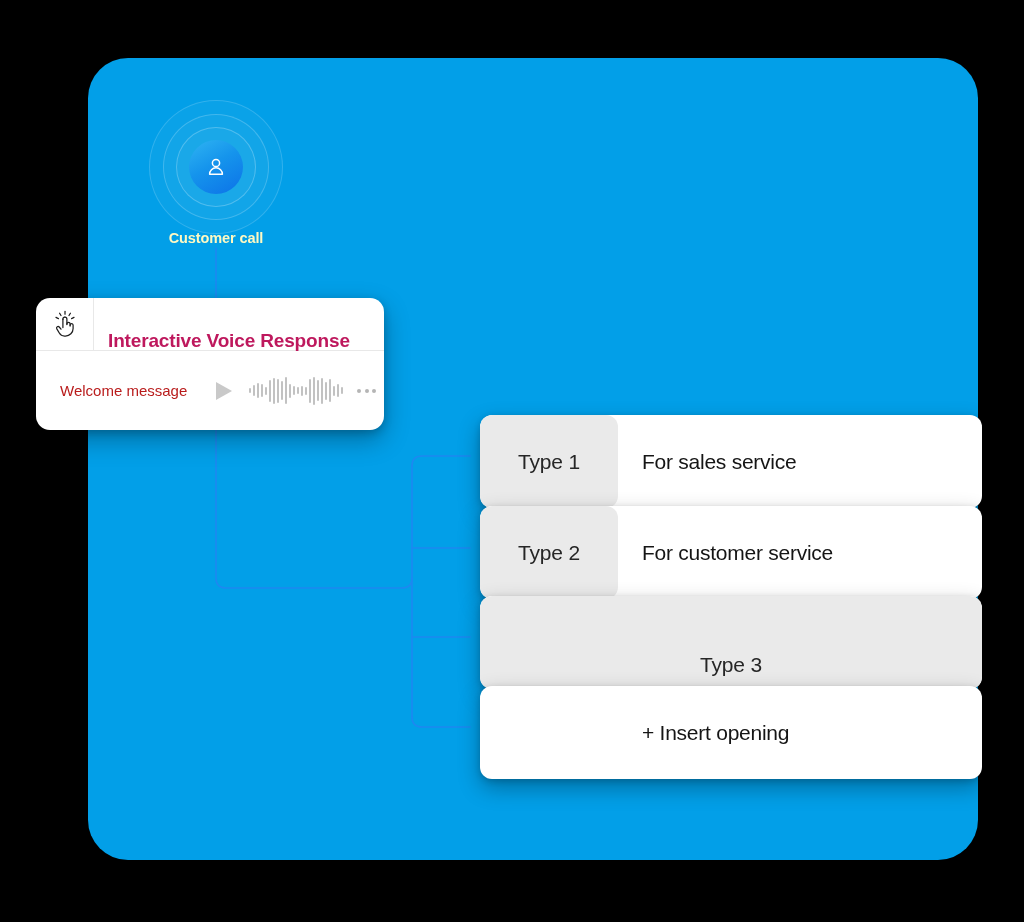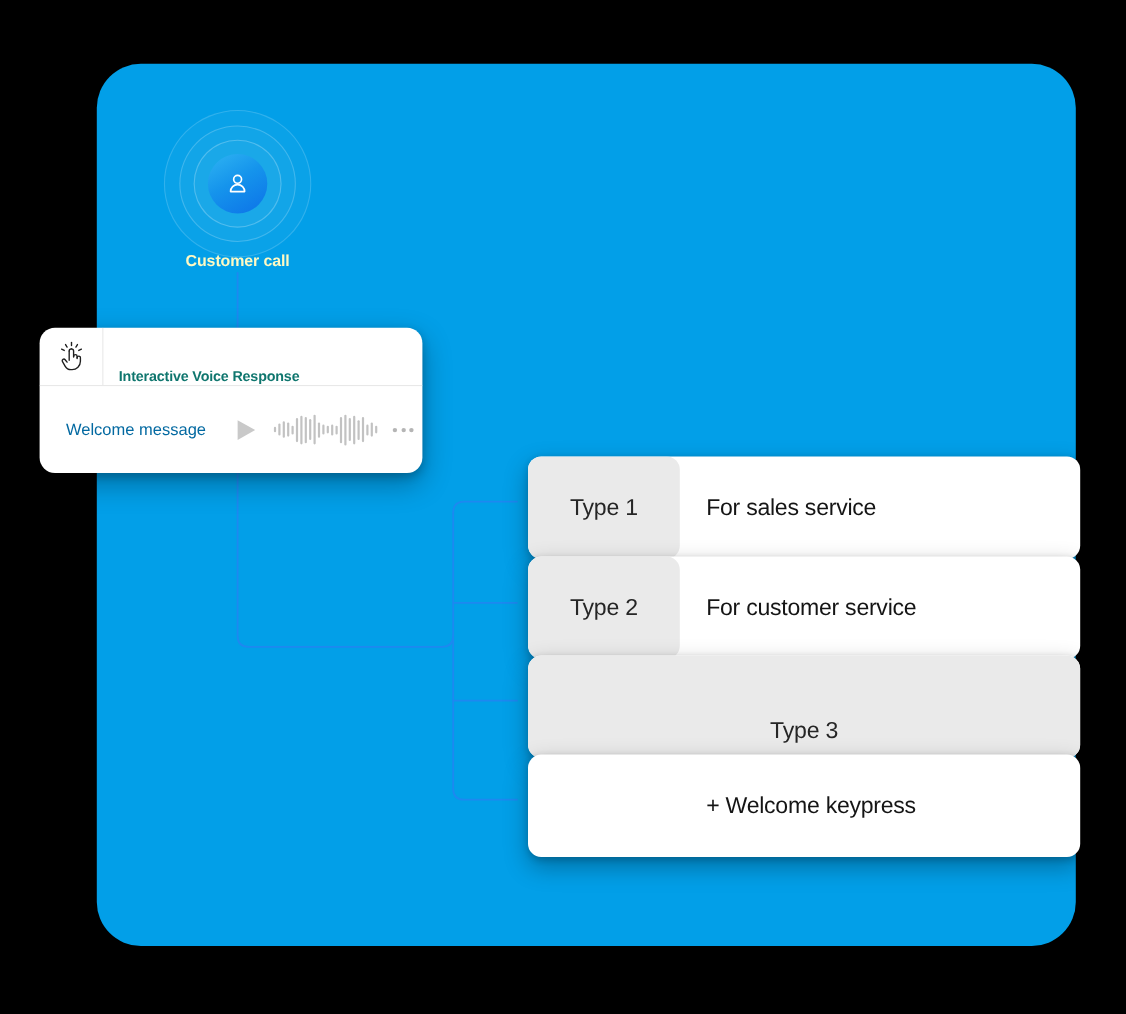--- a/index.html
+++ b/index.html
@@ -115,35 +115,35 @@
     display: flex;
     align-items: center;
     justify-content: center;
     border-right: 1px solid #e8e8e8;
     flex: 0 0 57px;
   }
   #ivr-title {
     display: flex;
     align-items: center;
     padding-left: 14px;
-    font-size: 13px;
+    font-size: 19px;
     font-weight: bold;
-    color: #0f766e;
+    color: #be185d;
     letter-spacing: -0.15px;
     margin-top: 34px;
   }
   #ivr-body {
     height: 79px;
     display: flex;
     align-items: center;
     padding: 0 18px 0 24px;
   }
   #welcome-message {
     font-size: 15px;
-    color: #0369a1;
+    color: #b91c1c;
     white-space: nowrap;
   }
   #play-button {
     margin-left: 26px;
     flex: 0 0 auto;
     display: flex;
     align-items: center;
   }
   #waveform {
     margin-left: 14px;
@@ -317,17 +317,17 @@
         <div class="option-label">For sales service</div>
       </div>
       <div class="option-row" style="top: 506px; text-align: right;">
         <div class="option-badge">Type 2</div>
         <div class="option-label">For customer service</div>
       </div>
       <div class="option-row" style="top: 596px; flex-direction: column;">
         <div class="option-badge">Type 3</div>
       </div>
       <div class="option-row is-insert" style="top: 686px;">
-        <div class="option-label">+ Welcome keypress</div>
+        <div class="option-label">+ Insert opening</div>
       </div>
     </div>
 
 </div>
 
 </body></html>

